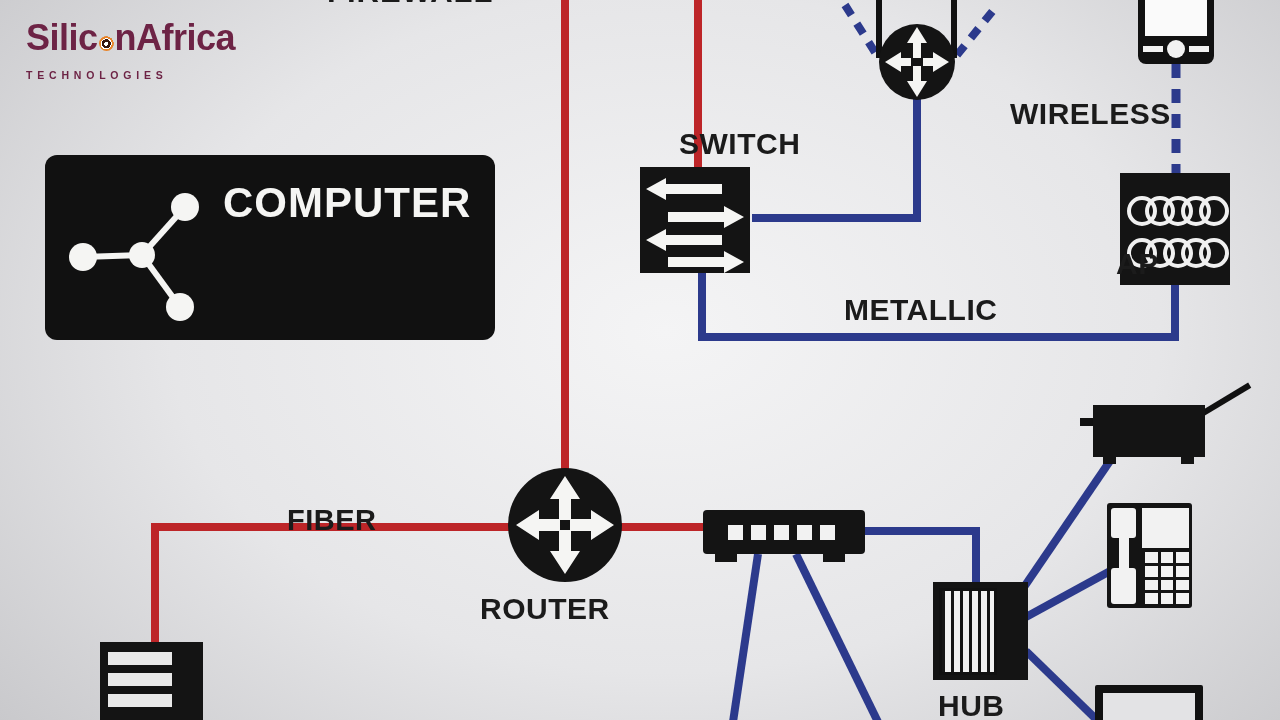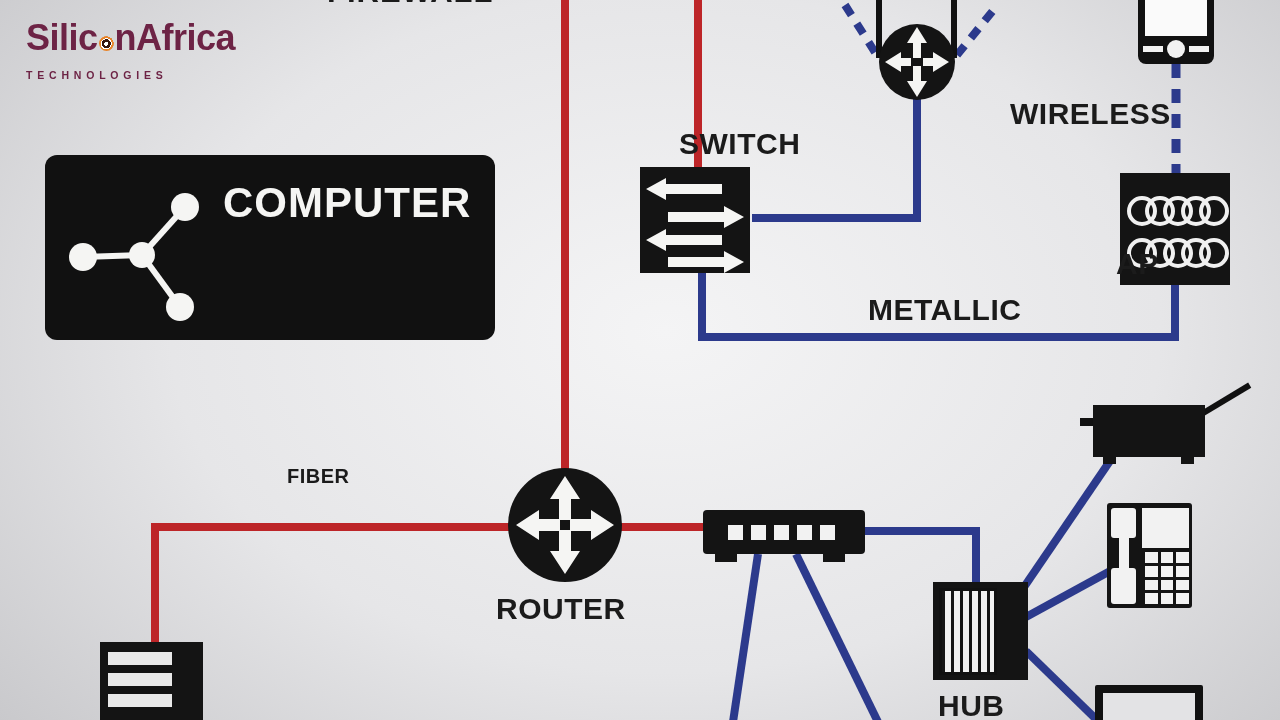--- a/index.html
+++ b/index.html
@@ -169,33 +169,33 @@
           <circle cx="94" cy="38" r="13"></circle>
         <circle cx="22" cy="80" r="13"></circle>
           <circle cx="40" cy="80" r="13"></circle>
           <circle cx="58" cy="80" r="13"></circle>
           <circle cx="76" cy="80" r="13"></circle>
           <circle cx="94" cy="80" r="13"></circle>
       </g>
     </svg>
   </div>
   <div class="lbl" style="left:1116px;top:249px">AP</div>
-  <div class="lbl" style="left:868px;top:295px">METALLIC</div>
+  <div class="lbl" style="left:844px;top:295px">METALLIC</div>
 
   <svg class="device" style="left:505px;top:465px" width="120" height="120" viewBox="0 0 120 120">
     <circle cx="60" cy="60" r="57" fill="var(--device-black)"></circle>
     <g fill="#f5f5f3">
       <path d="M54 55 V34 H45 L60 11 L75 34 H66 V55 Z"></path>
       <path d="M54 65 V86 H45 L60 109 L75 86 H66 V65 Z"></path>
       <path d="M55 54 H34 V45 L11 60 L34 75 V66 H55 Z"></path>
       <path d="M65 54 H86 V45 L109 60 L86 75 V66 H65 Z"></path>
     </g>
   </svg>
-  <div class="lbl" style="left:496px;top:594px">ROUTER</div>
-  <div class="lbl" style="left:287px;top:466px;font-size:20px">FIBER</div>
+  <div class="lbl" style="left:480px;top:594px">ROUTER</div>
+  <div class="lbl" style="left:287px;top:506px;font-size:29px">FIBER</div>
 
   <div class="device bridge">
     <span class="port"></span>
     <span class="port"></span>
     <span class="port"></span>
     <span class="port"></span>
     <span class="port"></span>
     <div class="bridge-foot" style="left:12px"></div>
     <div class="bridge-foot" style="left:120px"></div>
   </div>

